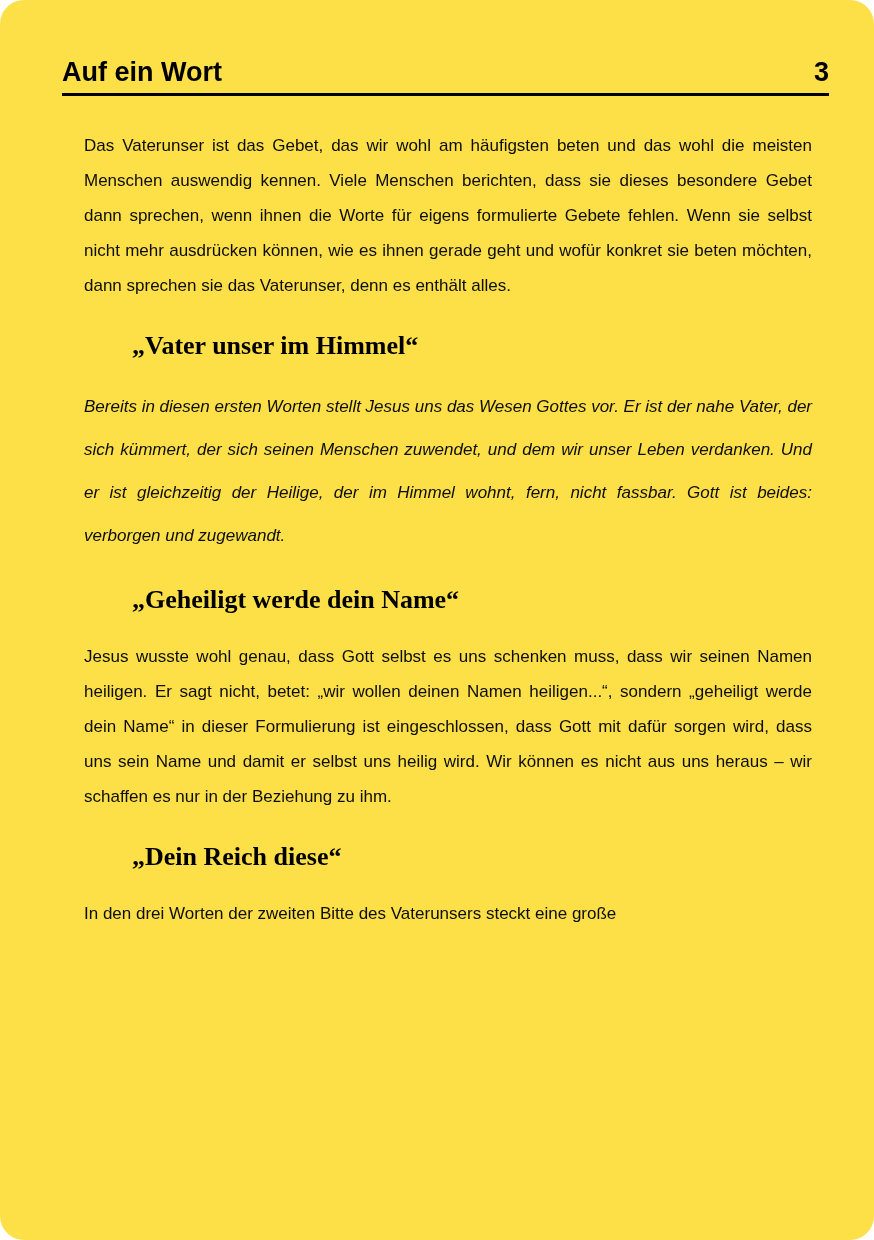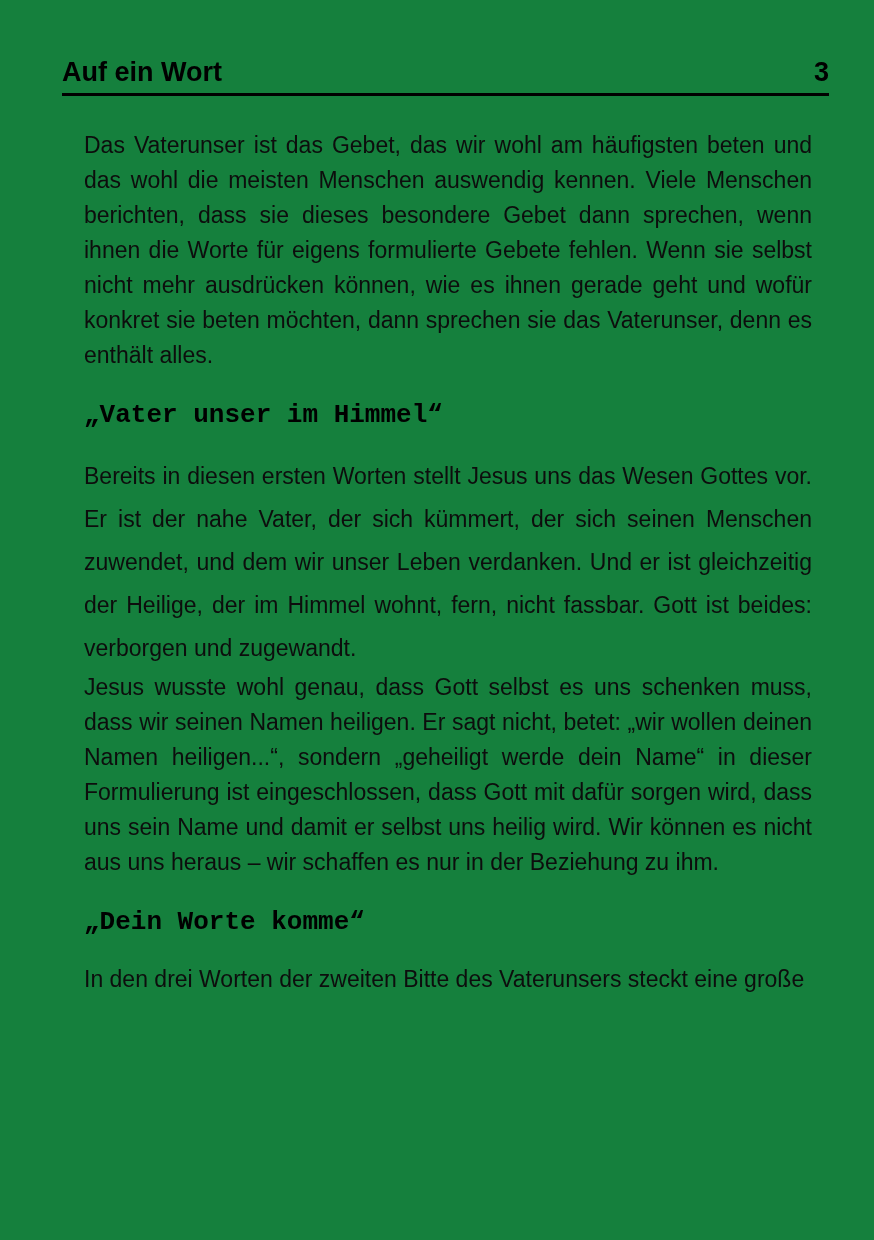--- a/index.html
+++ b/index.html
@@ -1,57 +1,60 @@
 <!DOCTYPE html>
 <html><head>
 <meta charset="utf-8">
 <style>
   * { margin: 0; padding: 0; box-sizing: border-box; }
   html, body { background: #ffffff; }
   .page {
     position: relative;
     width: 874px;
     height: 1240px;
-    background: #15803d;
+    background: #fde047;
     color: #0d0d0d;
     font-family: "Liberation Sans", "DejaVu Sans", sans-serif;
     overflow: hidden;
+    border-radius: 24px;
   }
   .page-header {
     display: flex;
     justify-content: space-between;
     align-items: flex-end;
     margin: 58px 45px 0 62px;
     padding-bottom: 5px;
     border-bottom: 3px solid #000000;
     font-weight: bold;
     font-size: 27px;
     line-height: 1.1;
     color: #000000;
   }
   .content {
     margin: 32px 62px 0 84px; 
   }
   .para {
-    font-size: 23px;
+    font-size: 17px;
     line-height: 35px;
     text-align: justify;
     color: #0d0d0d;
   }
   .para.wide {
     line-height: 43px;
+    font-style: italic;
   }
   .section-heading {
-    font-family: Liberation Mono, monospace;
+    font-family: Liberation Serif, serif;
     font-weight: bold;
     font-size: 26px;
     line-height: 1.2;
     color: #000000;
     margin-top: 27px;
     margin-bottom: 24px;
+    margin-left: 48px;
   }
 </style>
 </head>
 <body>
 
 <div class="page">
 
   <div class="page-header">
     <span>Auf ein Wort</span>
     <span>3</span>
@@ -60,21 +63,22 @@
   <div class="content">
 
     <p class="para">Das Vaterunser ist das Gebet, das wir wohl am häufigsten beten und das wohl die meisten Menschen auswendig kennen. Viele Menschen berichten, dass sie dieses besondere Gebet dann sprechen, wenn ihnen die Worte für eigens formulierte Gebete fehlen. Wenn sie selbst nicht mehr ausdrücken können, wie es ihnen gerade geht und wofür konkret sie beten möchten, dann sprechen sie das Vaterunser, denn es enthält alles.</p>
 
 
 
     <h2 class="section-heading">„Vater unser im Himmel“</h2>
 
     <p class="para wide">Bereits in diesen ersten Worten stellt Jesus uns das Wesen Gottes vor. Er ist der nahe Vater, der sich kümmert, der sich seinen Menschen zuwendet, und dem wir unser Leben verdanken. Und er ist gleichzeitig der Heilige, der im Himmel wohnt, fern, nicht fassbar. Gott ist beides: verborgen und zugewandt.</p>
 
+    <h2 class="section-heading">„Geheiligt werde dein Name“</h2>
 
     <p class="para">Jesus wusste wohl genau, dass Gott selbst es uns schenken muss, dass wir seinen Namen heiligen. Er sagt nicht, betet: „wir wollen deinen Namen heiligen...“, sondern „geheiligt werde dein Name“ in dieser Formulierung ist eingeschlossen, dass Gott mit dafür sorgen wird, dass uns sein Name und damit er selbst uns heilig wird. Wir können es nicht aus uns heraus – wir schaffen es nur in der Beziehung zu ihm.</p>
 
-    <h2 class="section-heading">„Dein Worte komme“</h2>
+    <h2 class="section-heading">„Dein Reich diese“</h2>
 
     <p class="para">In den drei Worten der zweiten Bitte des Vaterunsers steckt eine große</p>
 
   </div>
 </div>
 
 </body></html>

